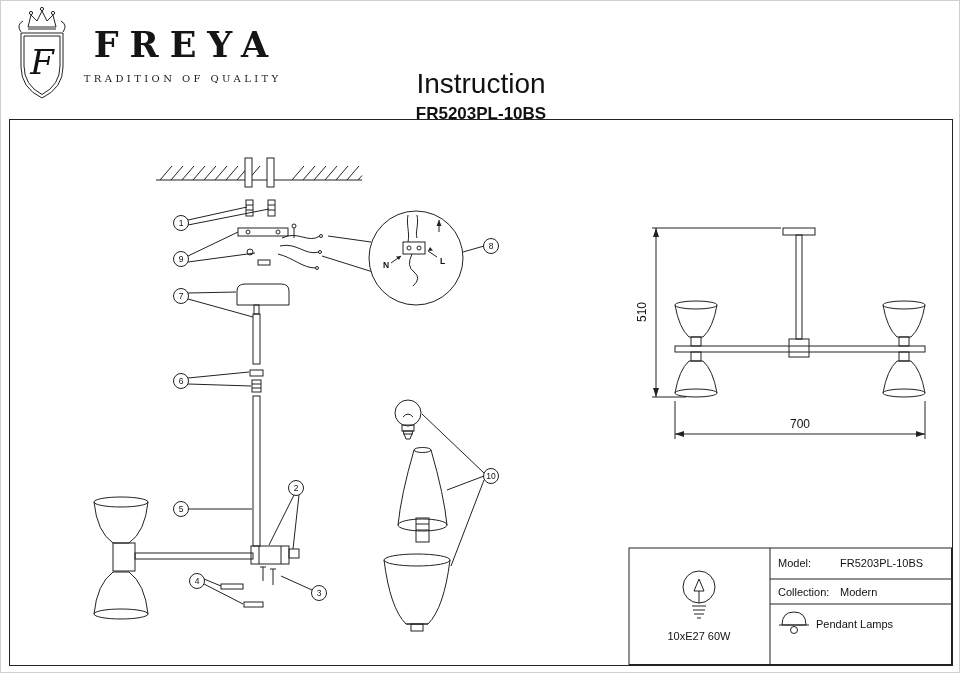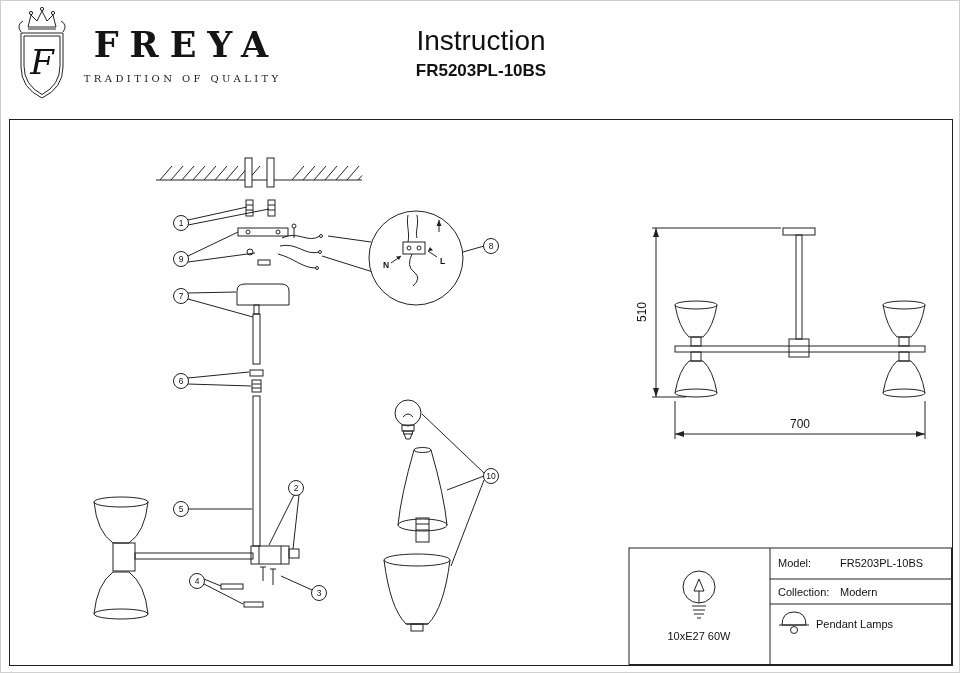--- a/index.html
+++ b/index.html
@@ -6,21 +6,21 @@
   html,body { background:#e8e8e8; }
   body { font-family:"Liberation Sans",sans-serif; }
   .page { position:relative; width:960px; height:673px; background:#fff; border:1px solid #cfcfcf; overflow:hidden; }
 
   .header { position:absolute; left:0; top:0; width:960px; height:118px; background:#fff; }
   .logo { position:absolute; left:10px; top:4px; }
   .brand { position:absolute; left:74px; top:26px; width:212px; text-align:center; color:#151515; }
   .brand-name { font-family:"DejaVu Serif","Liberation Serif",serif; font-size:35px; font-weight:bold; letter-spacing:11px; text-indent:11px; line-height:1.05; }
   .brand-tagline { font-family:"DejaVu Serif","Liberation Serif",serif; font-size:10px; letter-spacing:3.4px; text-indent:3.4px; margin-top:9px; color:#1c1c1c; }
   .title-block { position:absolute; left:330px; top:24px; width:300px; text-align:center; color:#111; }
-  .title { font-size:28px; font-weight:500; }
+  .title { font-size:28px; font-weight:500;margin-top:43px; }
   .model { font-size:17px; font-weight:bold; margin-top:4px; }
 
   .diagram-box { position:absolute; left:8px; top:118px; width:944px; height:547px; border:1px solid #222; background:#fff; }
   svg.main { display:block; width:942px; height:545px; }
 
   .ln { fill:none; stroke:#222; stroke-width:1; }
   .thick { stroke-width:1.6; }
   .wfill { fill:#fff; stroke:#222; stroke-width:1; }
   .arr { fill:#222; stroke:none; }
   svg text { fill:#111; font-family:"Liberation Sans",sans-serif; }

